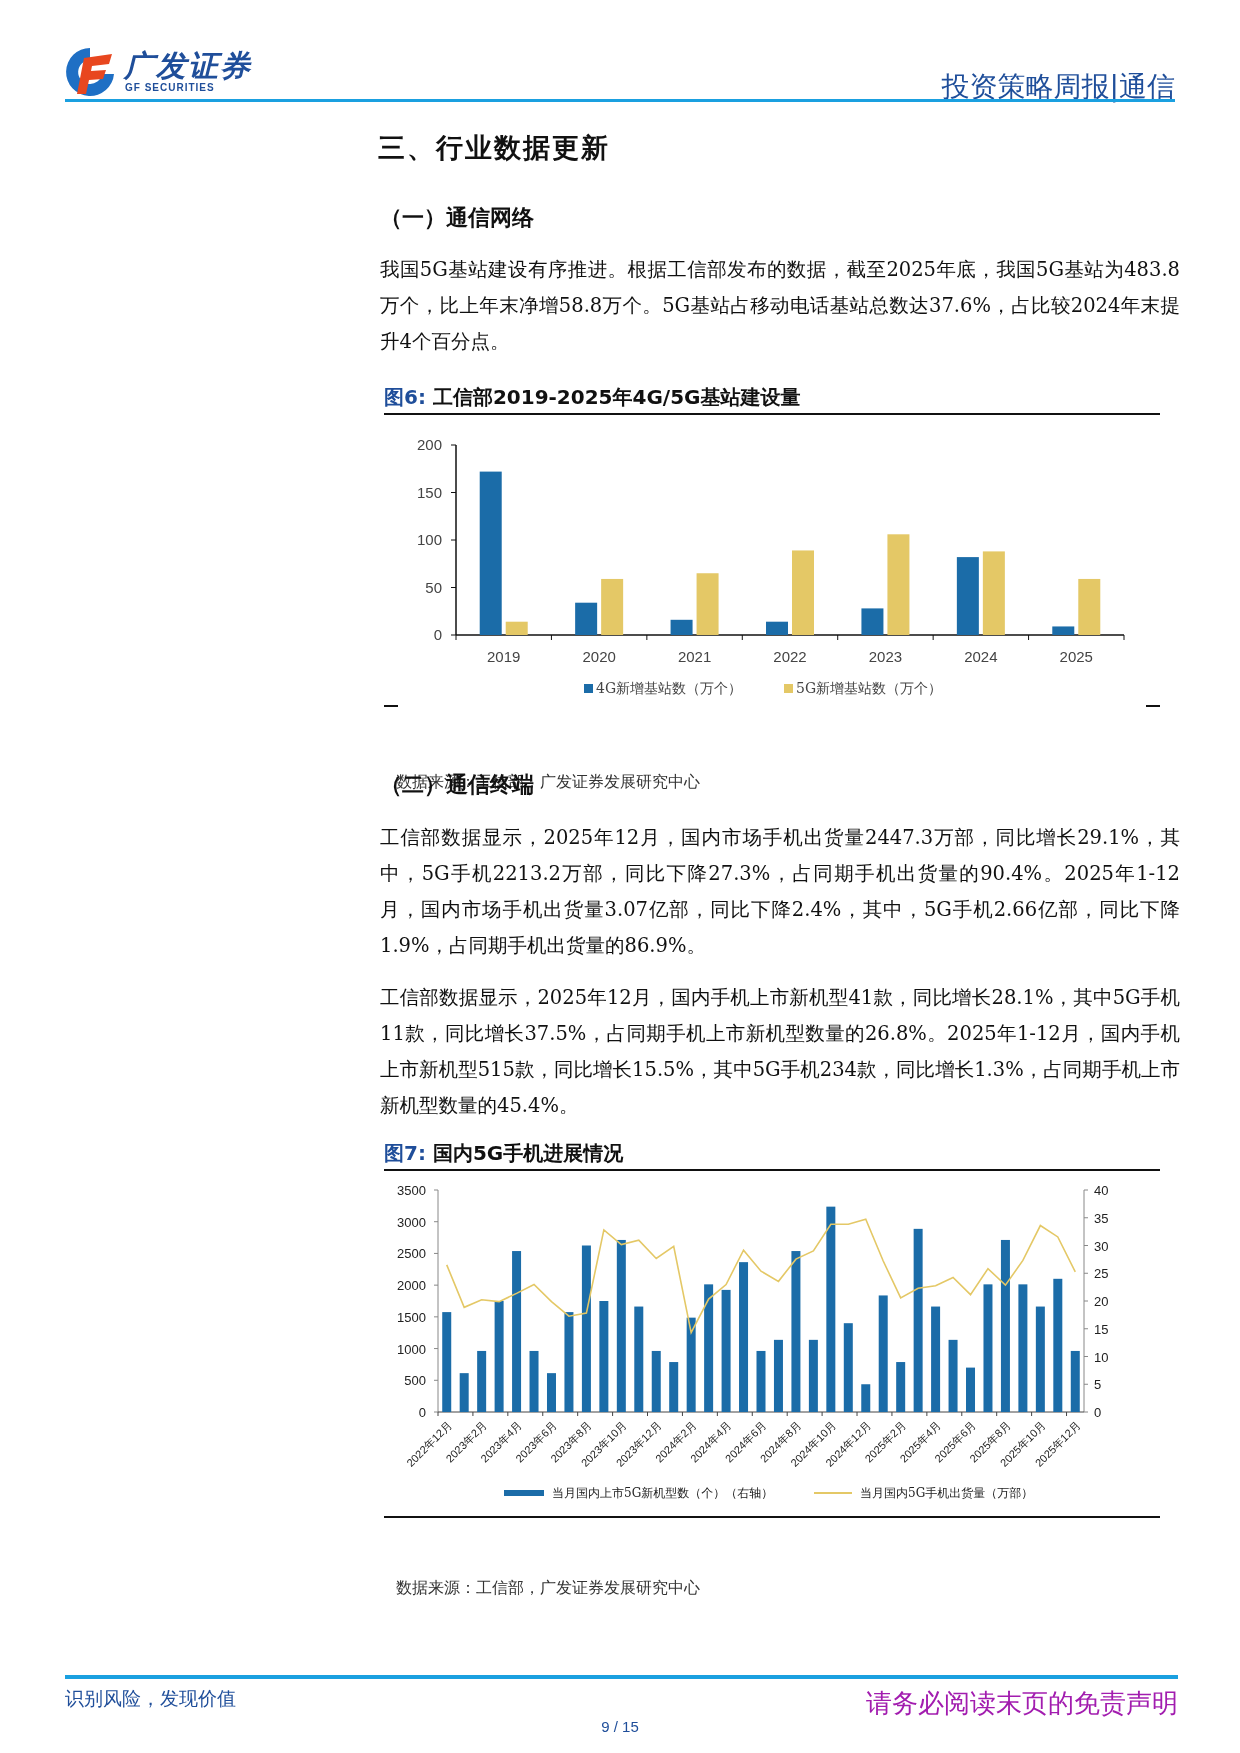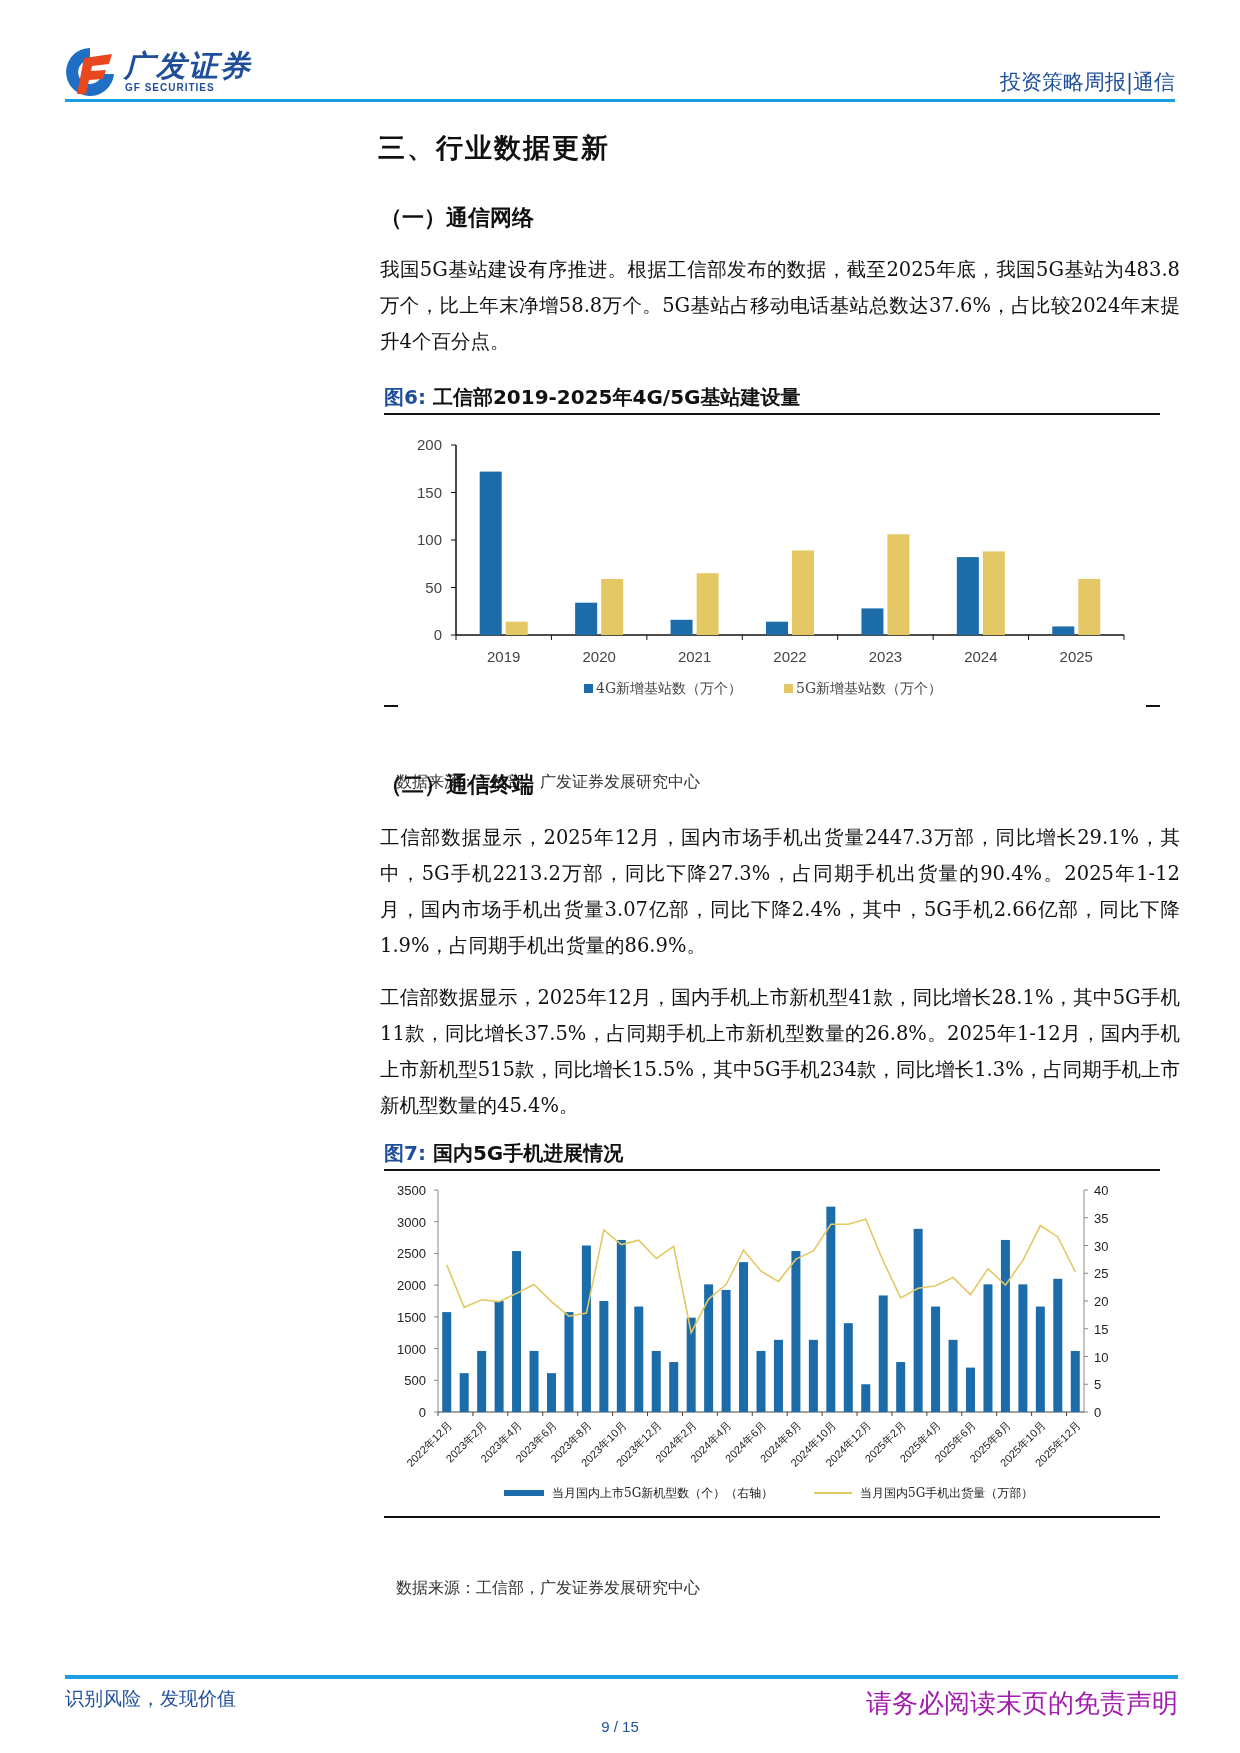--- a/index.html
+++ b/index.html
@@ -3,21 +3,21 @@
 <meta charset="utf-8">
 <style>
   html,body{margin:0;padding:0;background:#fff;}
   body{width:1240px;height:1753px;position:relative;overflow:hidden;font-family:"DejaVu Sans","Liberation Sans",sans-serif;color:#111;}
   .abs{position:absolute;}
   
   .logo{left:62px;top:44px;width:200px;height:60px;}
   .logo-mark{position:absolute;left:0;top:0;width:56px;height:56px;}
   .logo-cn{position:absolute;left:62px;top:2px;font-size:30px;font-weight:bold;color:#1f4e9a;letter-spacing:2px;font-family:"DejaVu Sans",sans-serif;font-style:italic;}
   .logo-en{position:absolute;left:63px;top:38px;font-size:10px;font-weight:bold;color:#1f4e9a;letter-spacing:1px;font-family:"Liberation Sans",sans-serif;}
-  .hdr-right{right:65px;top:68px;font-size:21px;color:#1f4e9a;}
+  .hdr-right{right:65px;top:68px;font-size:28px;color:#1f4e9a;}
   .hdr-line{left:65px;top:99px;width:1110px;height:3px;background:#1aa0e0;}
   
   .h1{left:378px;top:130px;font-size:27px;font-weight:bold;font-family:"DejaVu Serif",serif;letter-spacing:2px;}
   .h2{left:380px;top:203px;font-size:22px;font-weight:bold;font-family:"DejaVu Serif",serif;}
   .para{left:380px;width:800px;font-size:19.5px;line-height:36px;font-family:"DejaVu Serif","Liberation Serif",serif;text-align:justify;}
   .fig-title{left:384px;font-size:20px;font-weight:bold;color:#111;text-align:center;}
   .fig-title .num{color:#1f4e9a;}
   .rule{left:384px;width:776px;height:2px;background:#111;}
   .source{left:396px;font-size:16px;color:#333;font-family:"DejaVu Serif",serif;margin-top:48px;}
   .footer-line{left:65px;top:1675px;width:1113px;height:4px;background:#1aa0e0;}

